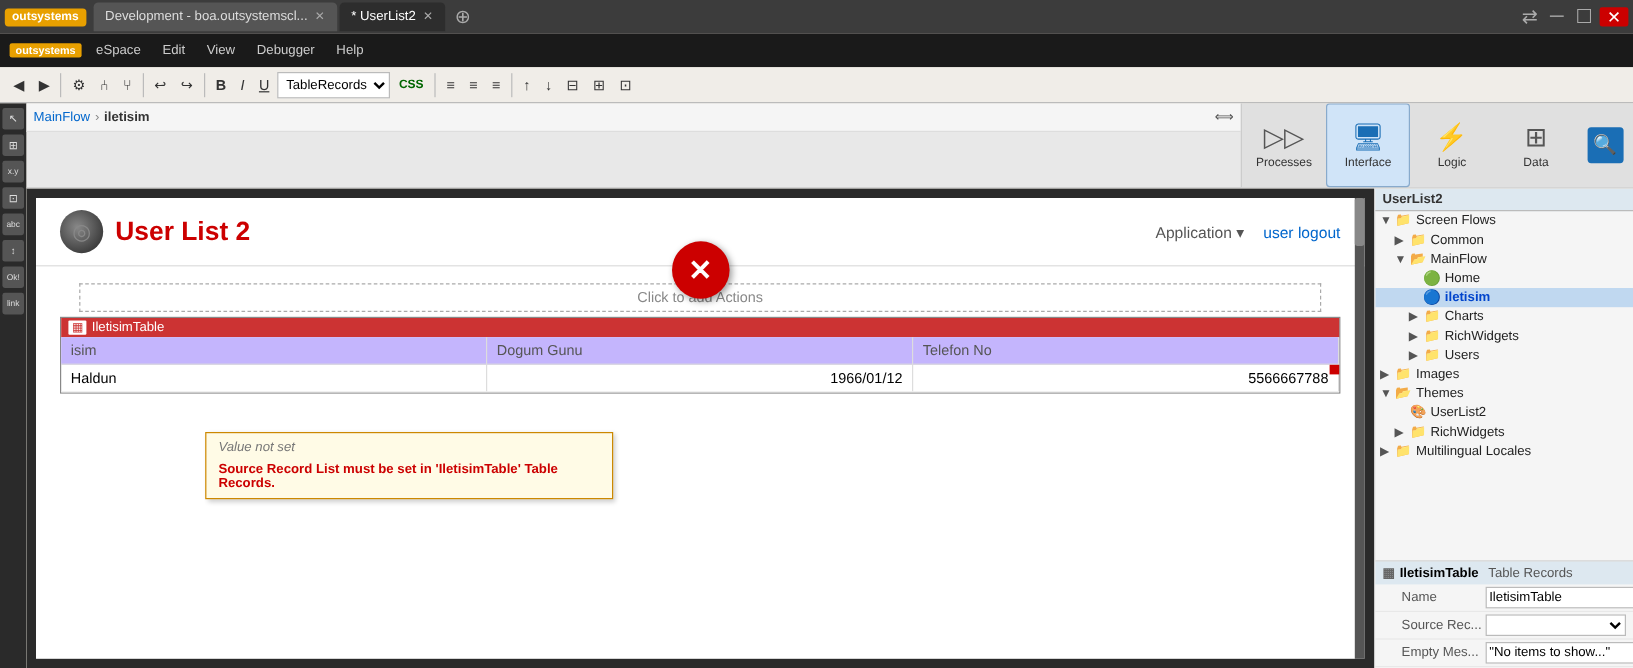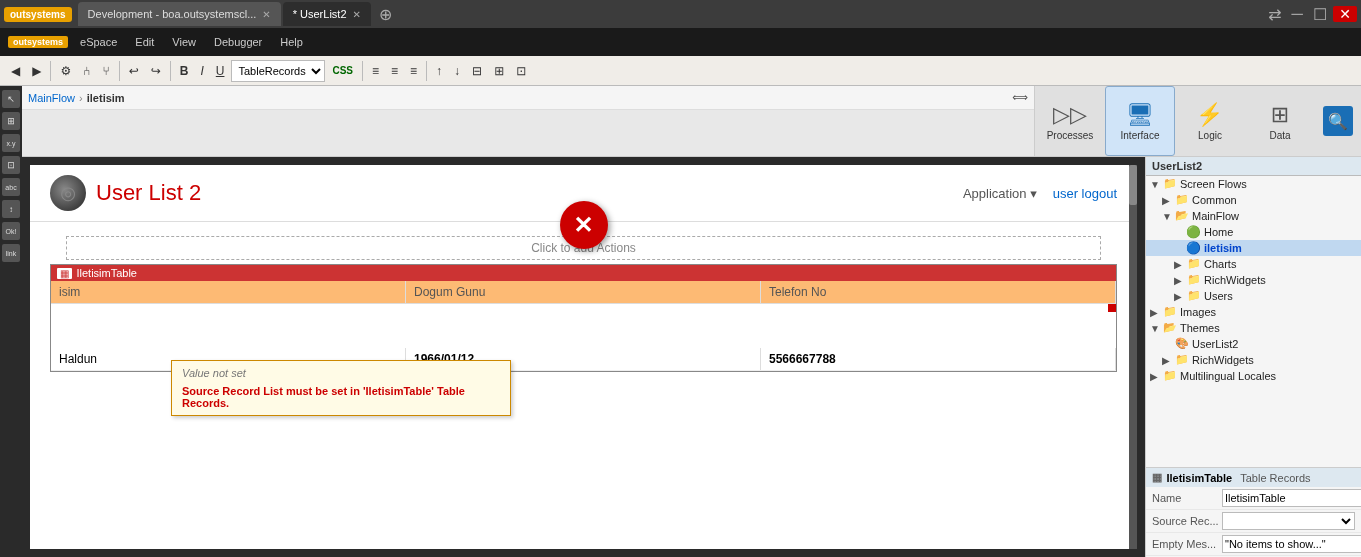--- a/index.html
+++ b/index.html
@@ -145,21 +145,21 @@
       height: 36px;
       border-radius: 50%;
       background: radial-gradient(circle at 40% 40%, #888, #222);
       display: flex;
       align-items: center;
       justify-content: center;
     }
     .page-title-text {
       color: #cc0000;
       font-size: 22px;
-      font-weight: normal;
+      font-weight: bold;
     }
     .page-nav {
       display: flex;
       align-items: center;
       gap: 16px;
     }
     .page-nav-app {
       color: #555;
       font-size: 13px;
       cursor: pointer;
@@ -202,45 +202,44 @@
       background: #cc3333;
       color: white;
       padding: 2px 6px;
       font-size: 11px;
       display: flex;
       align-items: center;
       gap: 4px;
     }
     .table-header-row {
       display: flex;
-      background: #fdba74;
+      background: #c4b5fd;
       align-items: center;
     }
     .table-header-cell {
       flex: 1;
       padding: 4px 8px;
       border-right: 1px solid #ddd;
       border-bottom: 1px solid #ddd;
       font-size: 12px;
       color: #555;
     }
     .table-row {
       display: flex;
       border-bottom: 1px solid #eee;
       position: relative;
     }
     .table-cell {
       flex: 1;
       padding: 4px 8px;
       border-right: 1px solid #ddd;
       font-size: 12px;
-      margin-top: 44px;
     }
     .table-cell.align-right {
-      font-weight: bold;
+      text-align: right;
     }
     .table-error-dot {
       width: 8px;
       height: 8px;
       background: #cc0000;
       position: absolute;
       right: 0;
       top: 0;
     }
 
@@ -321,20 +320,21 @@
       display: flex;
       align-items: center;
       padding: 2px 6px;
       border-bottom: 1px solid #e8e8e8;
       font-size: 11px;
     }
     .props-label {
       width: 70px;
       color: #555;
       flex-shrink: 0;
+      margin-left: 16px;
     }
     .props-input {
       flex: 1;
       height: 18px;
       font-size: 11px;
       border: 1px solid #bbb;
       padding: 0 2px;
       background: white;
     }
     .props-select {

